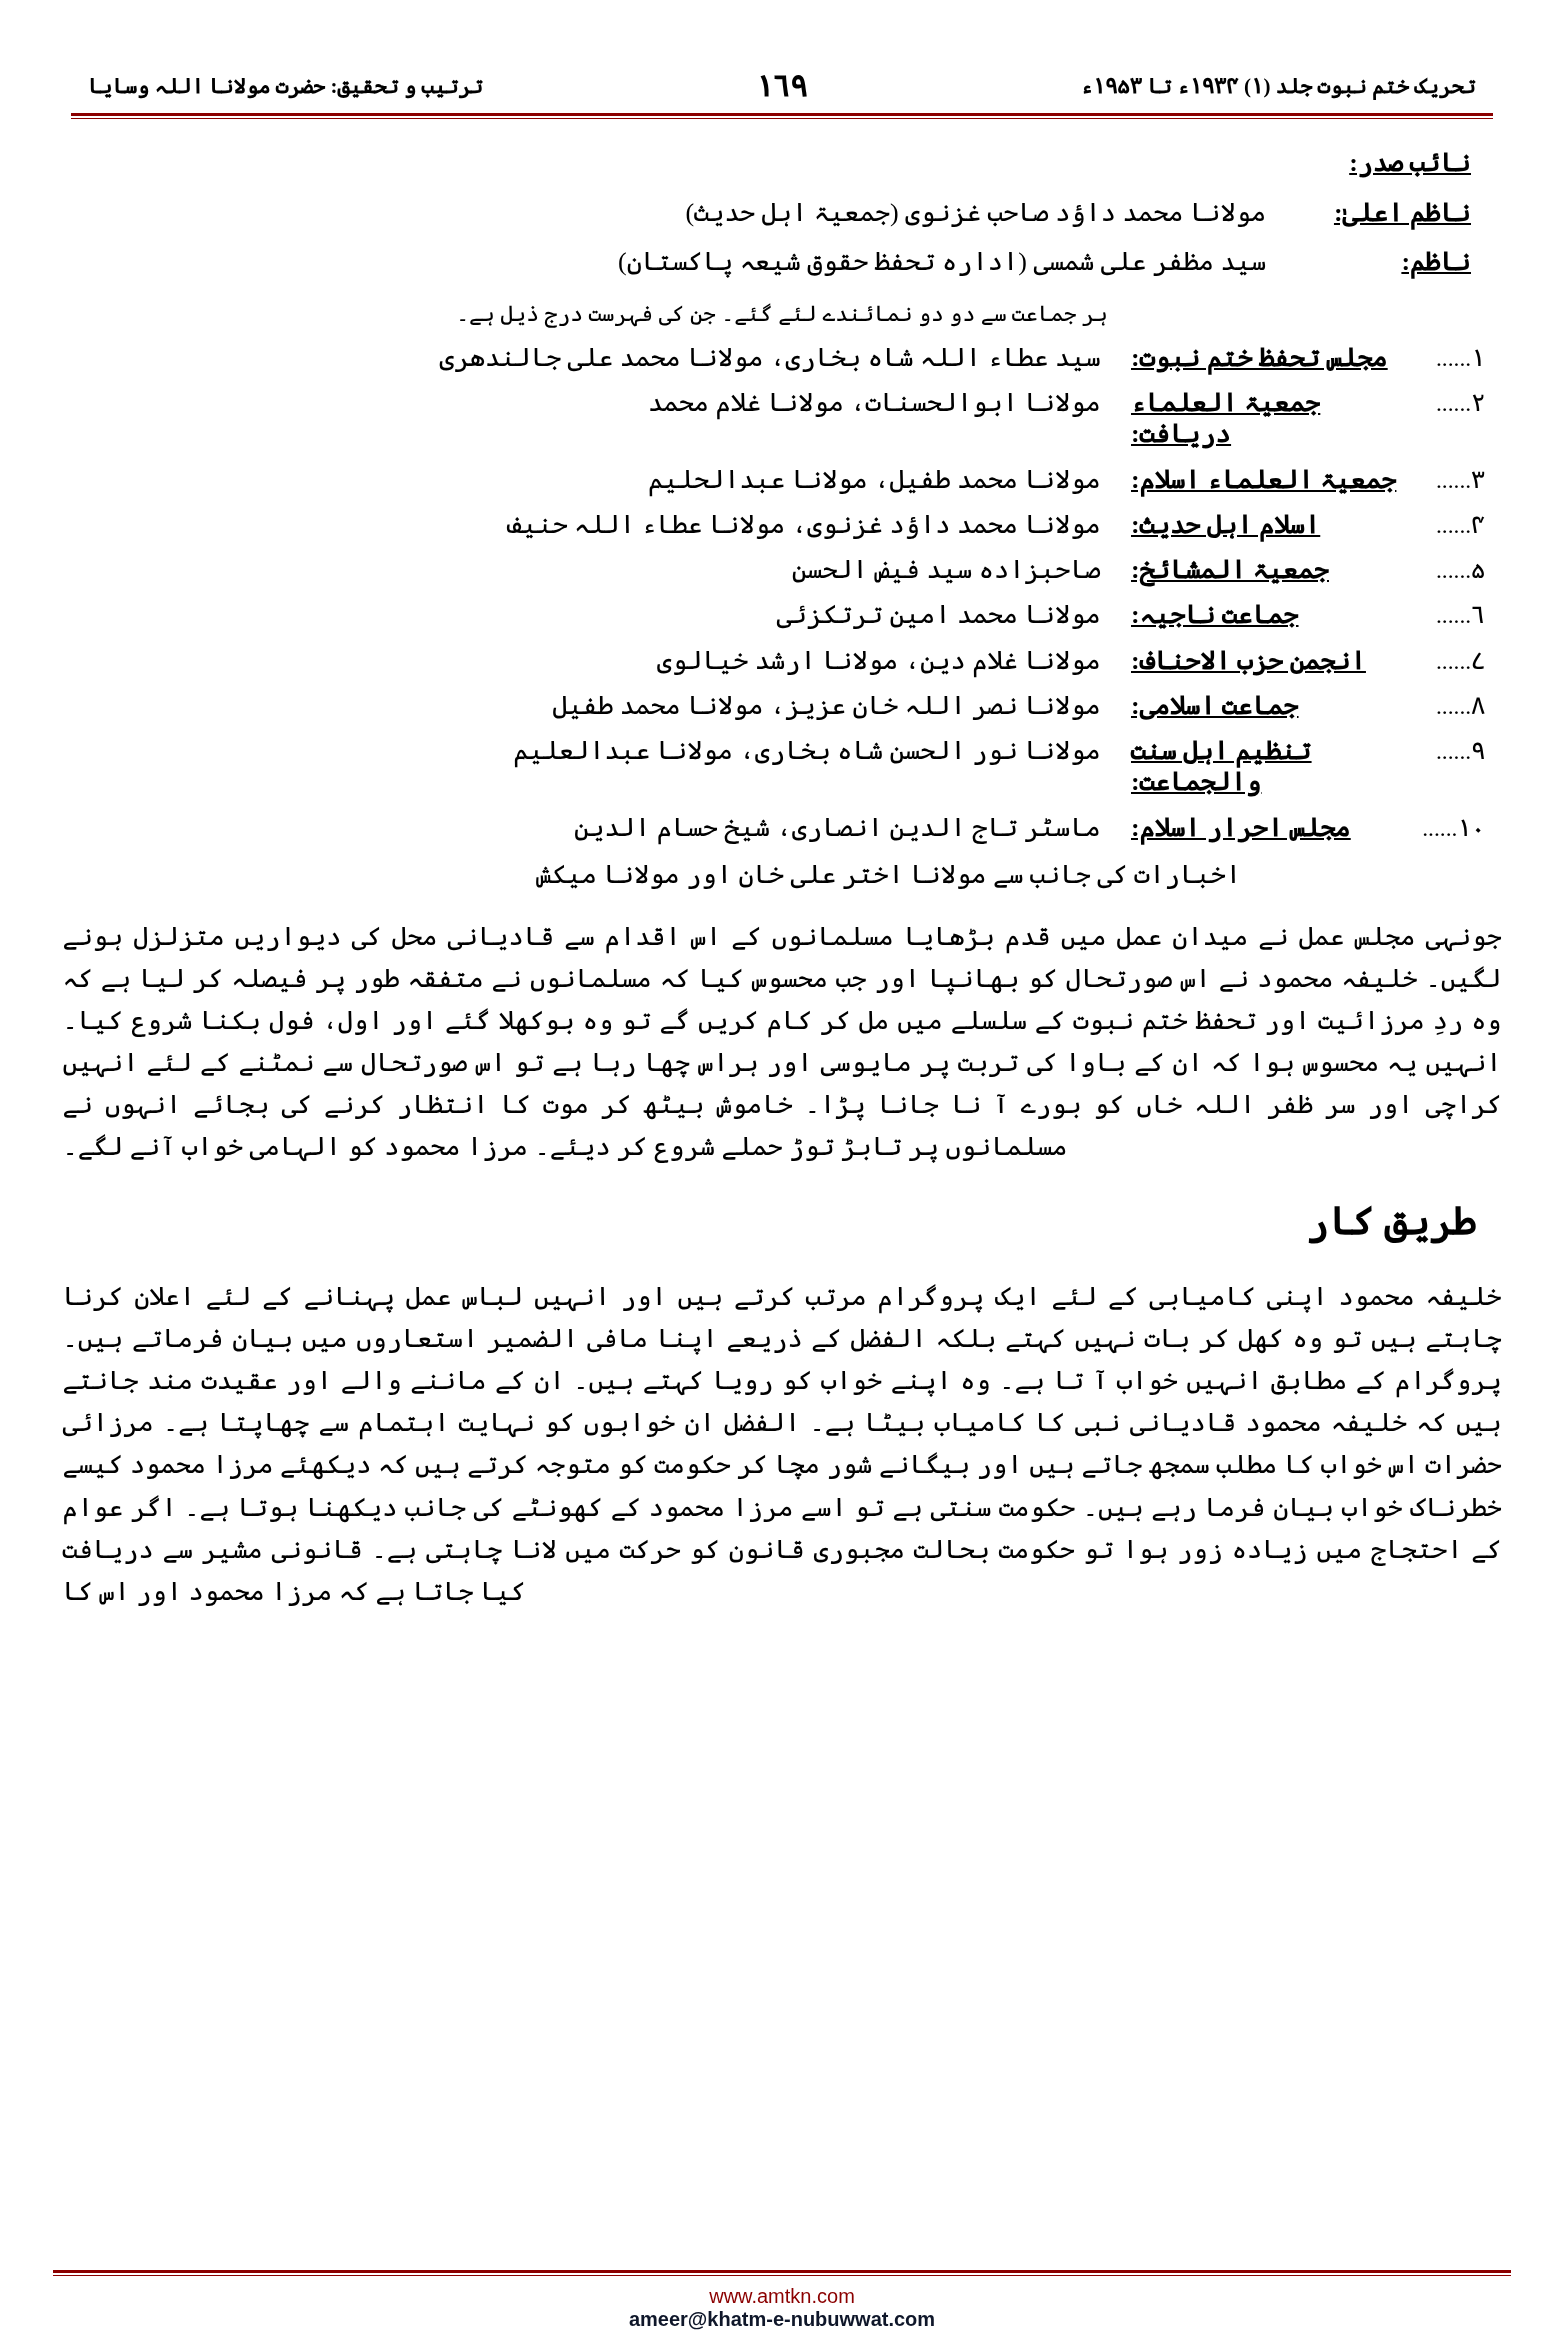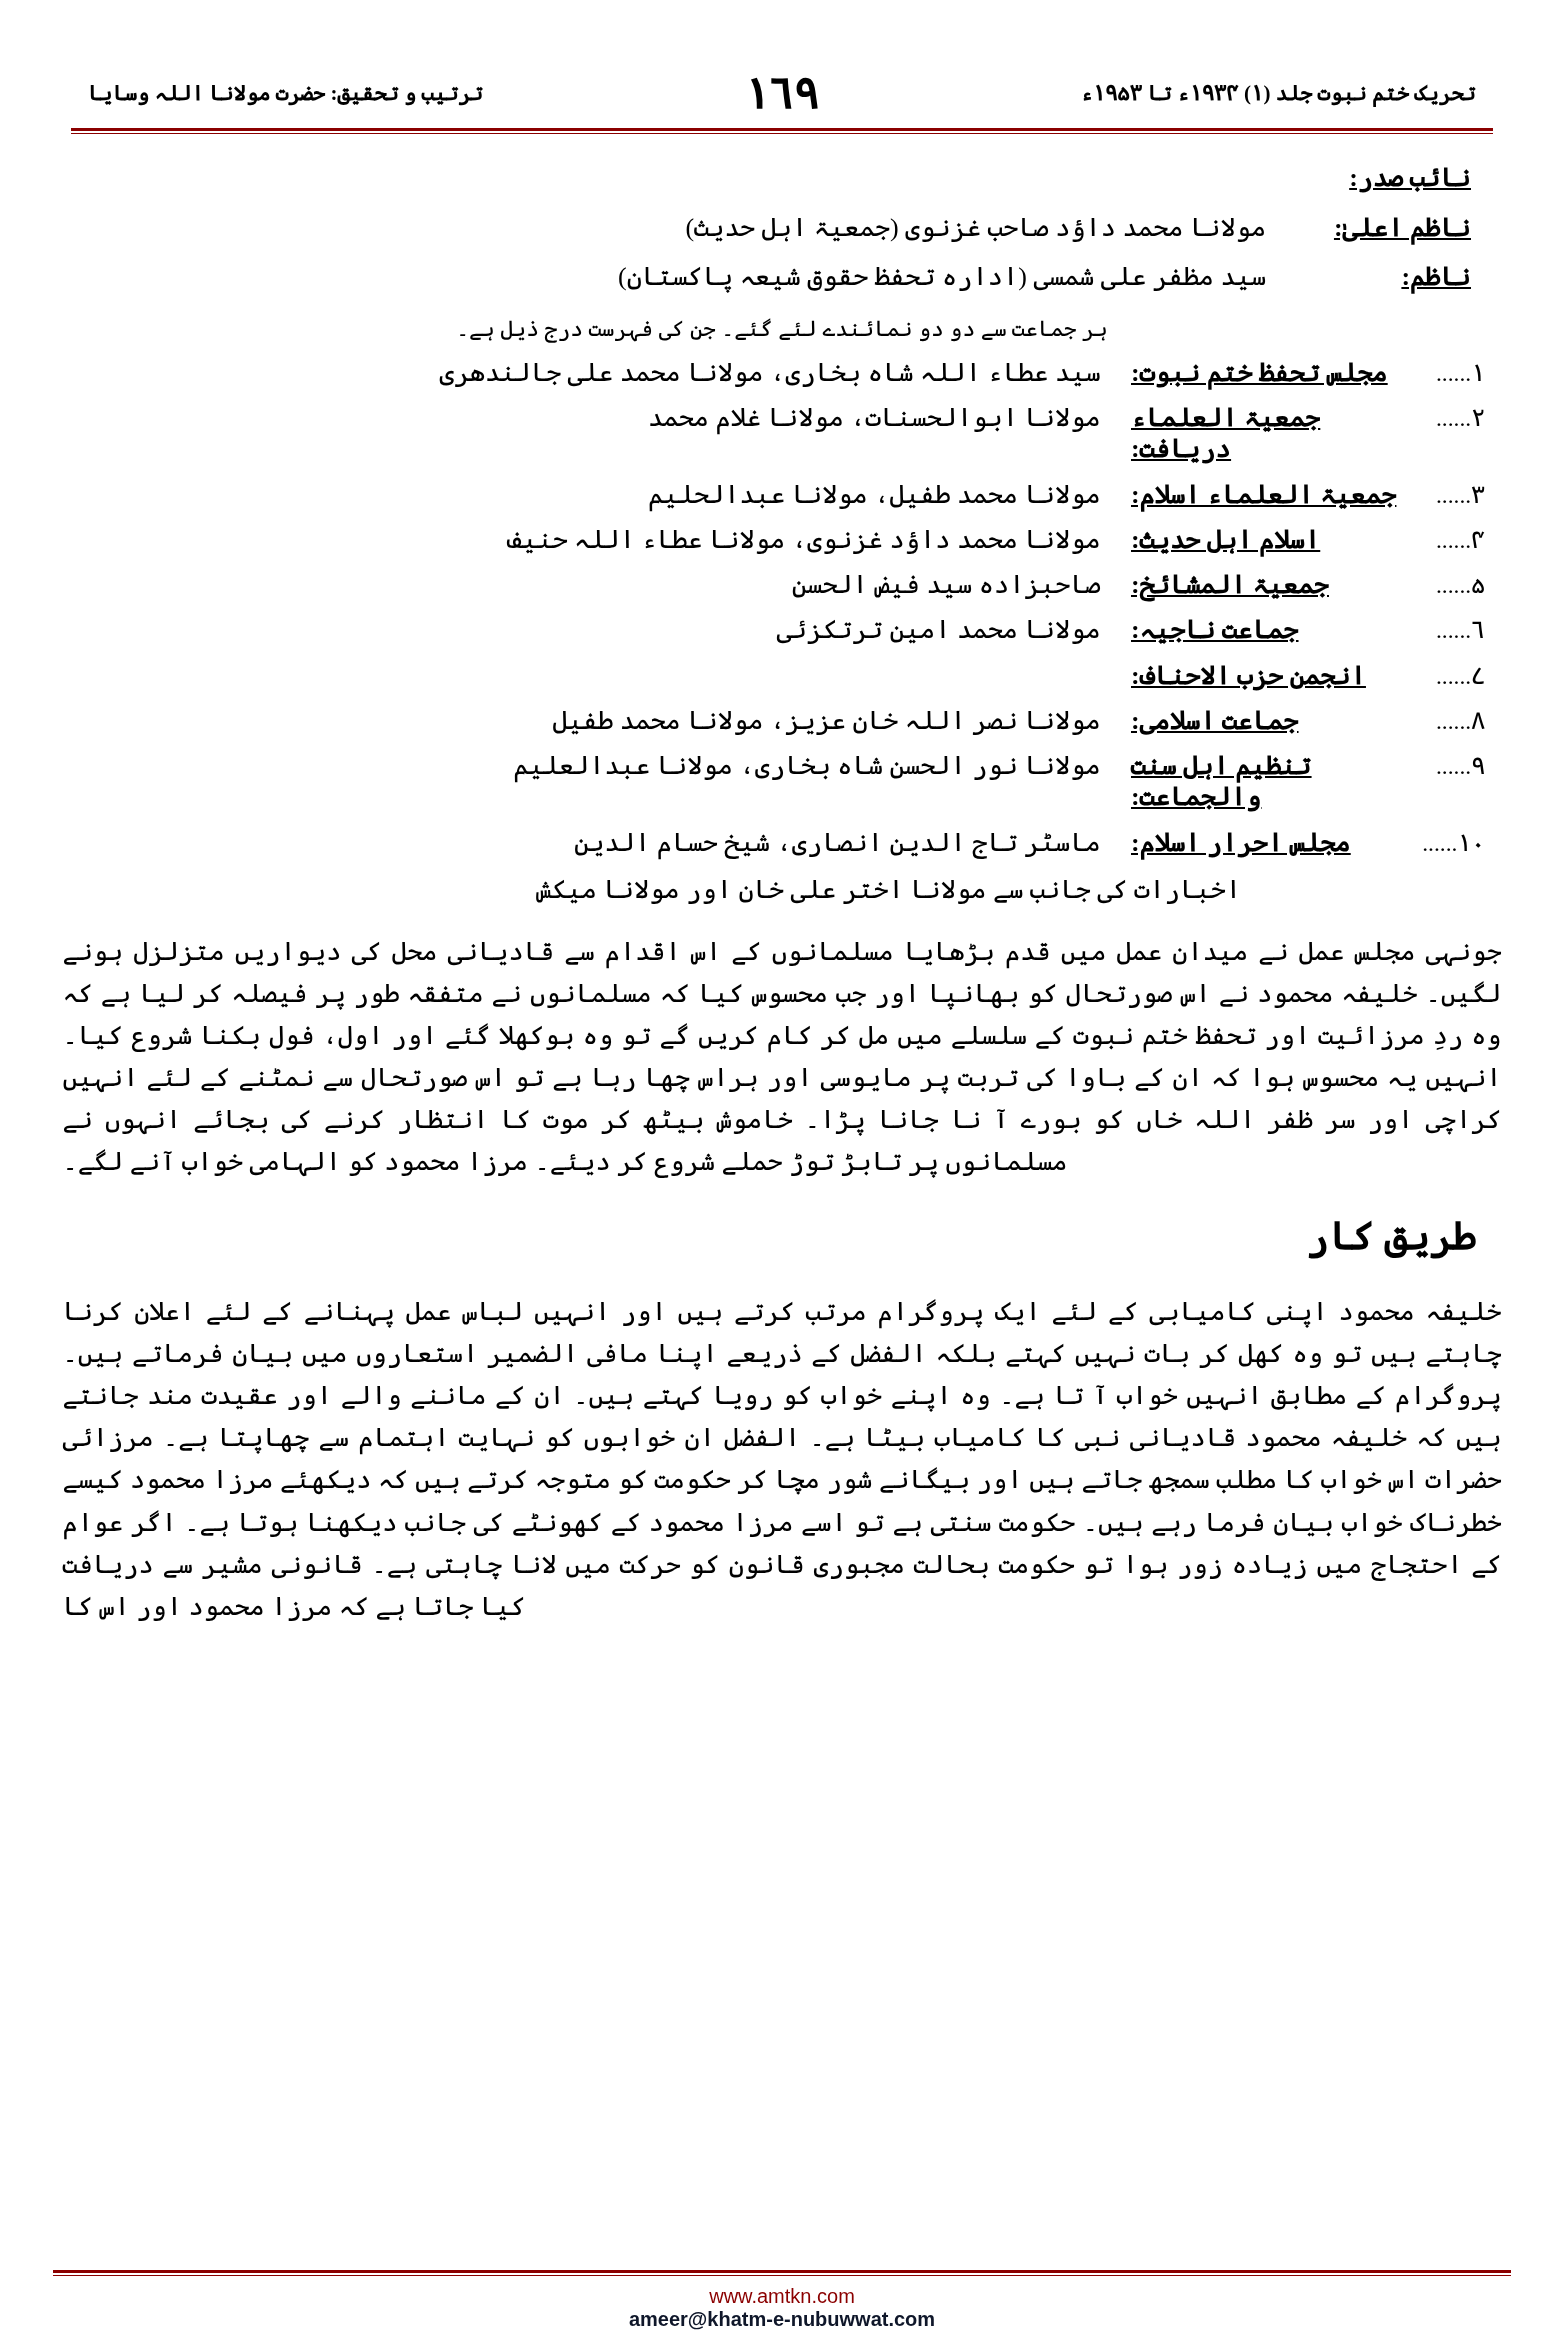--- a/index.html
+++ b/index.html
@@ -31,21 +31,21 @@
     align-items: center;
     justify-content: space-between;
     padding: 22px 34px 6.7px 34px;
     font-size: 21px;
     font-weight: bold;
   }
   .header-left, .header-right {
     white-space: nowrap;
   }
   .header-center {
-    font-size: 42px;
+    font-size: 29px;
     font-weight: bold;
     letter-spacing: 0.8px;
   }
   .header-rule {
     height: 2.5px;
     background: #8b0000;
     margin: 3.4px 17px 0 17px;
   }
   .header-rule2 {
     height: 0.8px;
@@ -247,20 +247,21 @@
 
     <div class="party-row">
       <div class="party-num">۶......</div>
       <div class="party-name">جماعت ناجیہ:</div>
       <div class="party-reps">مولانا محمد امین ترتکزئی</div>
     </div>
 
     <div class="party-row">
       <div class="party-num">۷......</div>
       <div class="party-name">انجمن حزب الاحناف:</div>
+      <div class="party-reps">مولانا غلام دین، مولانا ارشد خیالوی</div>
     </div>
 
     <div class="party-row">
       <div class="party-num">۸......</div>
       <div class="party-name">جماعت اسلامی:</div>
       <div class="party-reps">مولانا نصر اللہ خان عزیز، مولانا محمد طفیل</div>
     </div>
 
     <div class="party-row">
       <div class="party-num">۹......</div>

